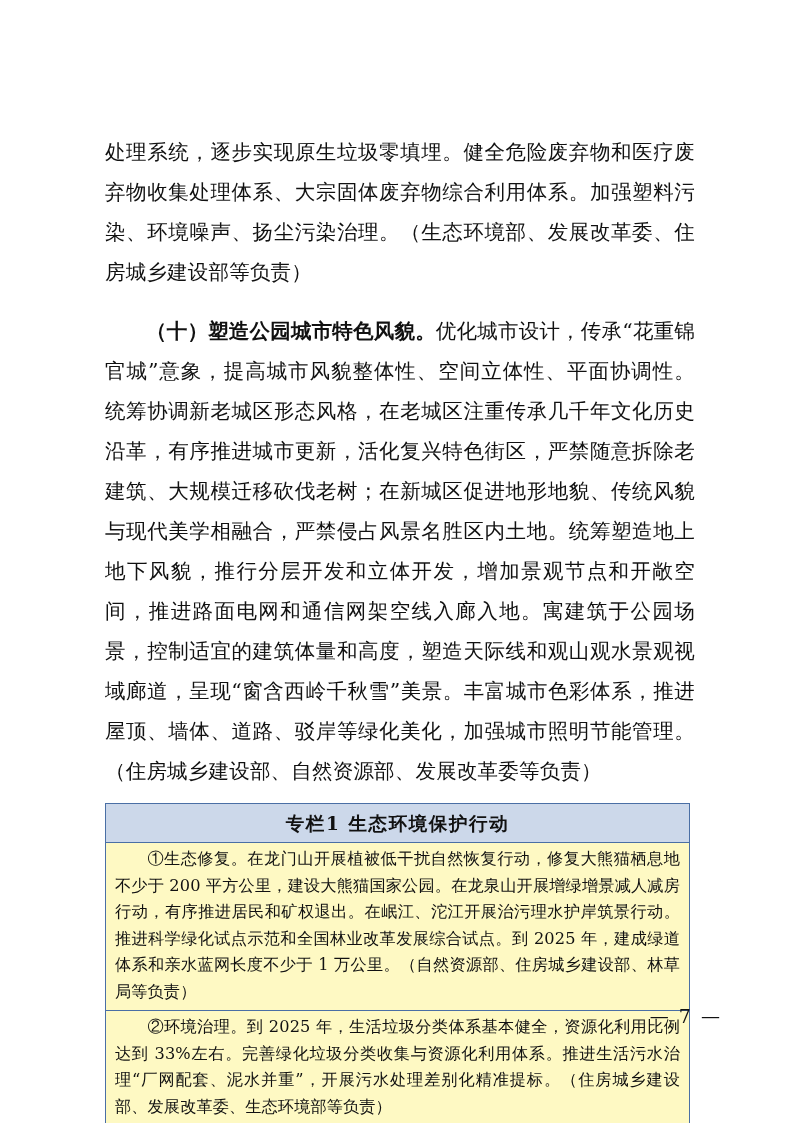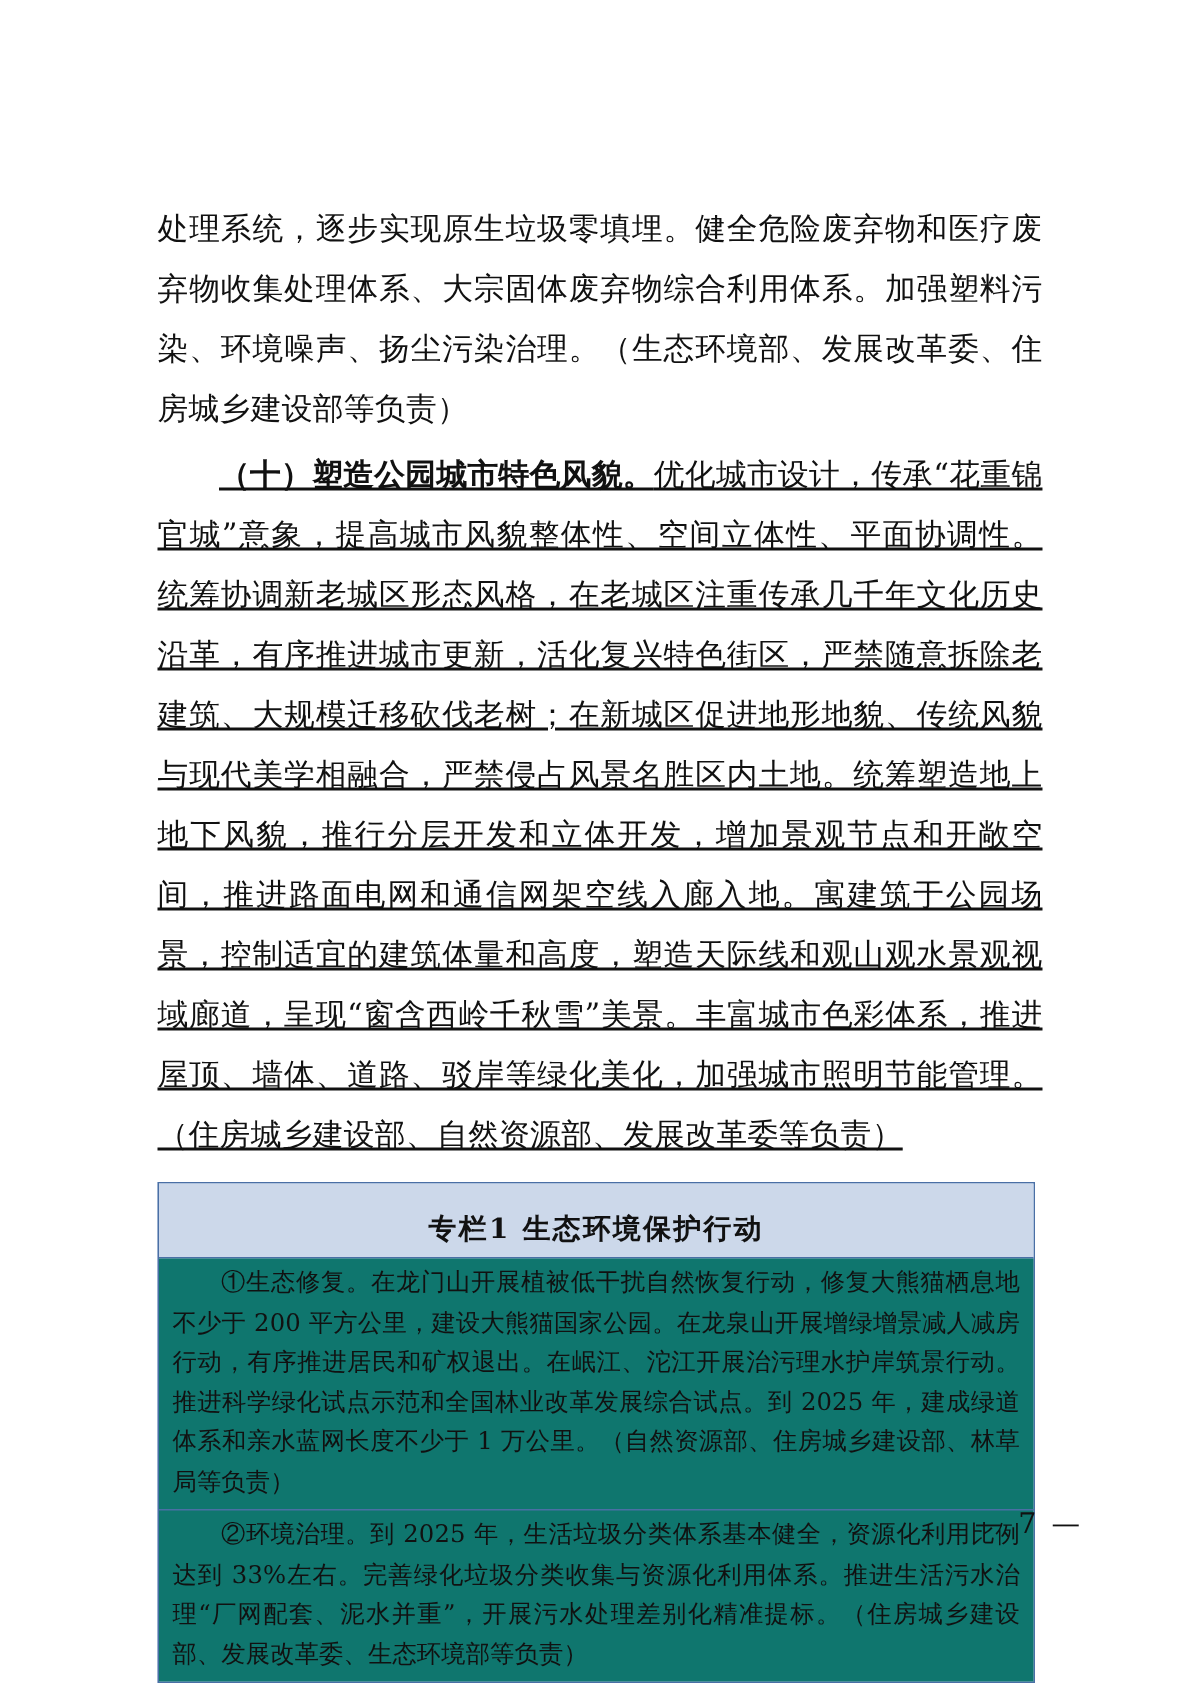--- a/index.html
+++ b/index.html
@@ -35,22 +35,21 @@
   .para {
     font-size: 20.5px;
     line-height: 40px;
     text-align: justify;
     text-justify: inter-ideograph;
     letter-spacing: 0.2px;
     margin: 0 0 0 0;
     color: #111111;
   }
   .para + .para {
-    margin-top: 4px;
-    text-decoration: underline;
+    margin-top: 19px;
   }
   .para.indent {
     text-indent: 2em;
   }
   .para .hd {
     font-weight: bold;
   }
 
   
   .callout {
@@ -59,27 +58,27 @@
     border: 1.6px solid #4a6fa5;
     box-sizing: border-box;
     background: #d2e7f7;
   }
   .callout-title {
     background: #ccd8ea;
     border-bottom: 1.4px solid #4a6fa5;
     text-align: center;
     font-size: 18.5px;
     line-height: 30px;
-    padding: 16px 0 3px 0;
+    padding: 5px 0 3px 0;
     font-weight: bold;
     letter-spacing: 1.6px;
     color: #111111;
   }
   .callout-item {
-    background: #0f766e;
+    background: #fef9c3;
     padding: 3px 9px 5px 9px;
     font-size: 16.2px;
     line-height: 26.5px;
     text-align: justify;
     text-justify: inter-ideograph;
     text-indent: 2em;
     color: #111111;
     letter-spacing: 0.1px;
   }
   .callout-item + .callout-item {

